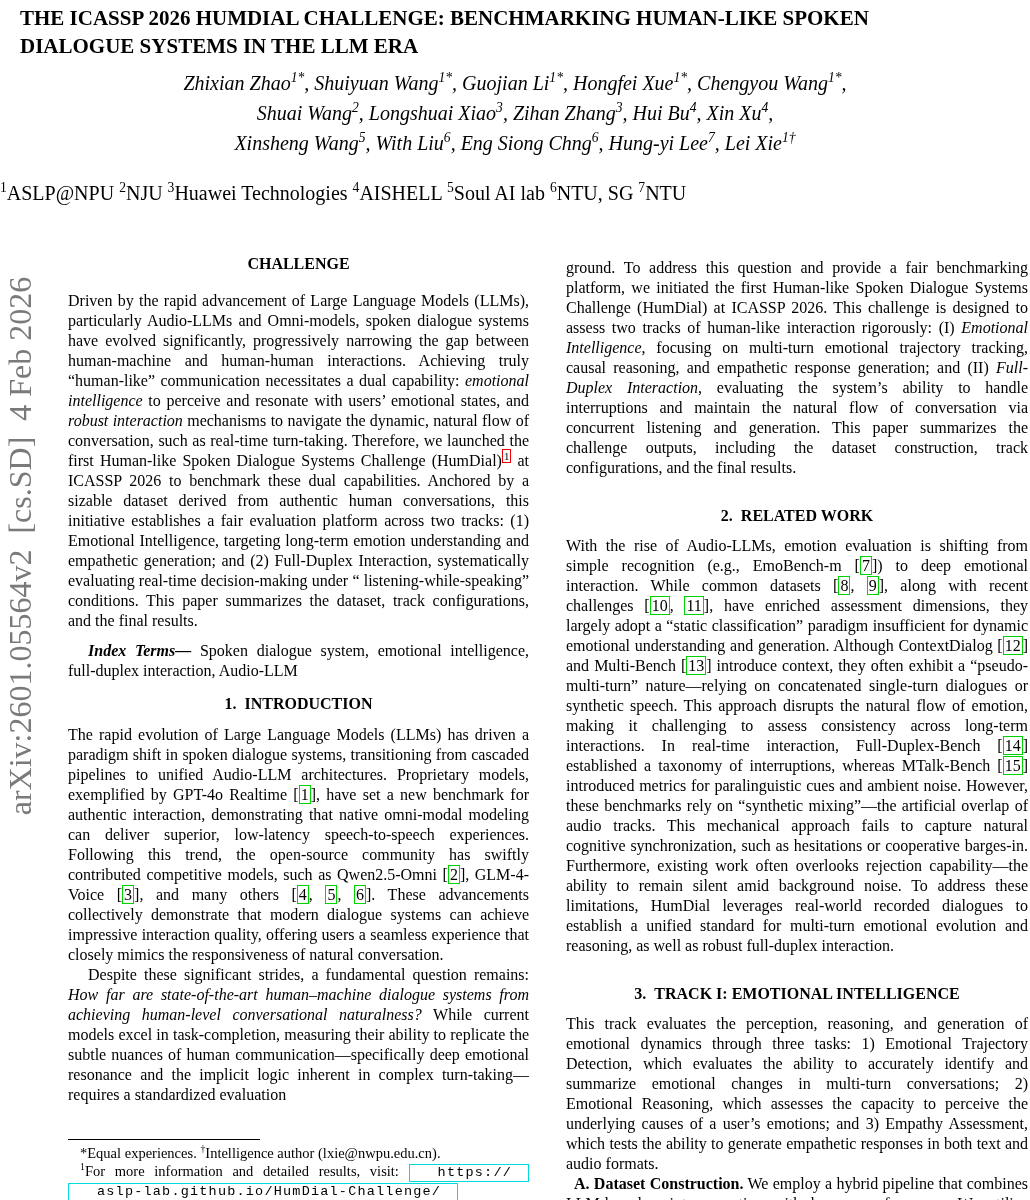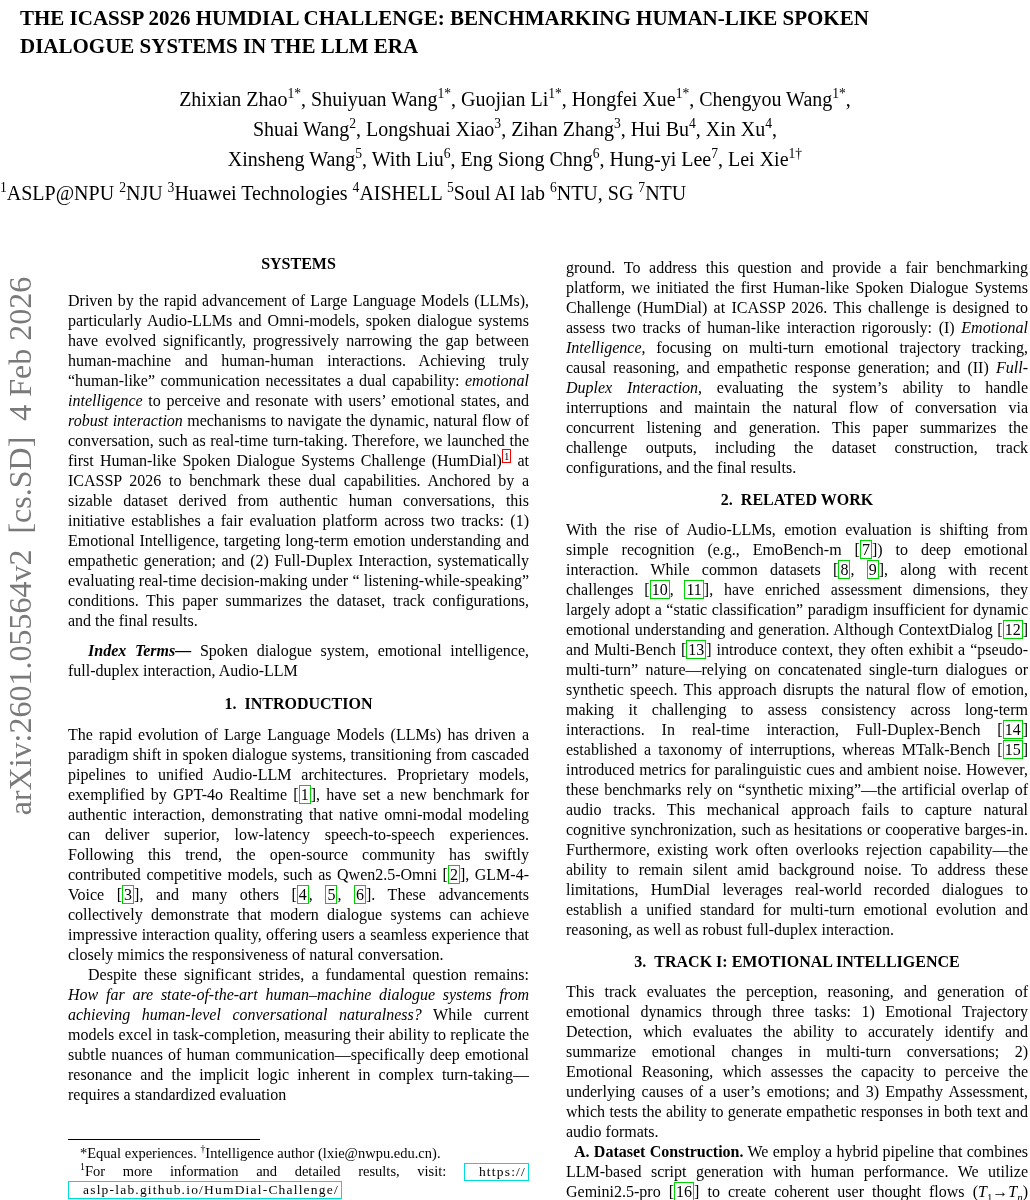--- a/index.html
+++ b/index.html
@@ -17,54 +17,54 @@
     font-size:32px; line-height:40px; text-align:center;
     color:var(--wm,#7a7a7a); white-space:pre;
   }
 
   
   .title {
     position:absolute; top:4px; left:20px; right:20px; margin:0;
     text-align:left; font-size:21px; line-height:28px; font-weight:bold;
   }
   .authors {
-    position:absolute; top:84px; left:0; right:0;
-    text-align:center; font-size:20px; line-height:30px;
+    position:absolute; top:68px; left:0; right:0;
+    text-align:center; font-style:italic; font-size:20px; line-height:30px;
   }
   .affiliations {
     position:absolute; top:180px; left:0; right:0;
     font-size:20px; line-height:26px;
   }
 
   
   .col { position:absolute; top:252px; font-size:16px; line-height:20px; text-align:justify; }
   .col-left  { left:68px;  width:461px; }
   .col-right { left:566px; width:462px; }
 
   h3.sec { text-align:center; font-size:16px; line-height:20px; font-weight:bold; margin:0; }
   .col-left h3.sec.first { margin:2px 0 17px; }
   .col-left h3.sec { margin:13px 0 11px; }
-  .col-right h3.sec { margin:12px 0 10px; }
+  .col-right h3.sec { margin:28px 0 10px; }
   p.body { margin:0; }
   p.gap-after { margin-bottom:10px; }
   p.ind { text-indent:20px;font-family:Liberation Serif, serif; }
   .col-right p.first { margin-top:6px; }
 
   
   .s-i   { font-style:italic; }
   .s-b   { font-weight:bold;margin-left:8px; }
   .s-bi  { font-weight:bold; font-style:italic; }
   .s-sup { vertical-align:super; font-size:68%; line-height:0; }
   .s-sub { vertical-align:sub;   font-size:68%; line-height:0; }
   .s-subi{ vertical-align:sub;   font-size:68%; line-height:0; font-style:italic; }
   .s-cite  { border:1.5px solid var(--cite,#00d400); padding:0 1px; }
   .s-fnref { border:1.5px solid var(--fnref,#ee0000); vertical-align:super; font-size:68%; line-height:0; padding:0 1px; }
   .s-url {
-    font-family:Liberation Serif, serif; font-size:13.5px; letter-spacing:1.2px;
-    border:1.5px solid var(--url,#00dcdc); padding:0 2px; display:inline-block; line-height:16px;
+    font-family:Liberation Mono, monospace; font-size:13.5px; letter-spacing:1.2px;
+    border:1.5px solid var(--url,#00dcdc); padding:0 16px; display:inline-block; line-height:16px;
   }
 
   
   .footnotes { position:absolute; left:68px; top:1139px; width:461px; font-size:14.5px; line-height:17.5px; text-align:justify; }
   .fnrule { width:192px; border-top:1.2px solid #000; margin:0 0 5px 0; }
   .footnotes p { margin:0; text-indent:12px; }
 </style>
 </head>
 <body>
 
@@ -76,21 +76,21 @@
 
   <div class="authors">
     <div><span>Zhixian Zhao</span><span class="s-sup">1*</span><span>, Shuiyuan Wang</span><span class="s-sup">1*</span><span>, Guojian Li</span><span class="s-sup">1*</span><span>, Hongfei Xue</span><span class="s-sup">1*</span><span>, Chengyou Wang</span><span class="s-sup">1*</span><span>,</span></div>
     <div><span>Shuai Wang</span><span class="s-sup">2</span><span>, Longshuai Xiao</span><span class="s-sup">3</span><span>, Zihan Zhang</span><span class="s-sup">3</span><span>, Hui Bu</span><span class="s-sup">4</span><span>, Xin Xu</span><span class="s-sup">4</span><span>,</span></div>
     <div><span>Xinsheng Wang</span><span class="s-sup">5</span><span>, With Liu</span><span class="s-sup">6</span><span>, Eng Siong Chng</span><span class="s-sup">6</span><span>, Hung-yi Lee</span><span class="s-sup">7</span><span>, Lei Xie</span><span class="s-sup">1†</span></div>
   </div>
 
   <div class="affiliations"><span class="s-sup">1</span><span>ASLP@NPU </span><span class="s-sup">2</span><span>NJU </span><span class="s-sup">3</span><span>Huawei Technologies </span><span class="s-sup">4</span><span>AISHELL </span><span class="s-sup">5</span><span>Soul AI lab </span><span class="s-sup">6</span><span>NTU, SG </span><span class="s-sup">7</span><span>NTU</span></div>
 
   <div class="col col-left">
-    <h3 class="sec first">SYSTEMS</h3>
+    <h3 class="sec first">CHALLENGE</h3>
     <p class="body gap-after"><span>Driven by the rapid advancement of Large Language Models (LLMs), particularly Audio-LLMs and Omni-models, spoken dialogue systems have evolved significantly, progressively narrowing the gap between human-machine and human-human interactions. Achieving truly “human-like” communication necessitates a dual capability: </span><span class="s-i">emotional intelligence</span><span> to perceive and resonate with users’ emotional states, and </span><span class="s-i">robust interaction</span><span> mechanisms to navigate the dynamic, natural flow of conversation, such as real-time turn-taking. Therefore, we launched the first Human-like Spoken Dialogue Systems Challenge (HumDial)</span><span class="s-fnref">1</span><span> at ICASSP 2026 to benchmark these dual capabilities. Anchored by a sizable dataset derived from authentic human conversations, this initiative establishes a fair evaluation platform across two tracks: (1) Emotional Intelligence, targeting long-term emotion understanding and empathetic generation; and (2) Full-Duplex Interaction, systematically evaluating real-time decision-making under “ listening-while-speaking” conditions. This paper summarizes the dataset, track configurations, and the final results.</span></p>
     <p class="body ind" style="margin-bottom:12px;"><span class="s-bi">Index Terms—</span><span> Spoken dialogue system, emotional intelligence, full-duplex interaction, Audio-LLM</span></p>
     <h3 class="sec">1.&nbsp;&nbsp;INTRODUCTION</h3>
     <p class="body"><span>The rapid evolution of Large Language Models (LLMs) has driven a paradigm shift in spoken dialogue systems, transitioning from cascaded pipelines to unified Audio-LLM architectures. Proprietary models, exemplified by GPT-4o Realtime [</span><span class="s-cite">1</span><span>], have set a new benchmark for authentic interaction, demonstrating that native omni-modal modeling can deliver superior, low-latency speech-to-speech experiences. Following this trend, the open-source community has swiftly contributed competitive models, such as Qwen2.5-Omni [</span><span class="s-cite">2</span><span>], GLM-4-Voice [</span><span class="s-cite">3</span><span>], and many others [</span><span class="s-cite">4</span><span>, </span><span class="s-cite">5</span><span>, </span><span class="s-cite">6</span><span>]. These advancements collectively demonstrate that modern dialogue systems can achieve impressive interaction quality, offering users a seamless experience that closely mimics the responsiveness of natural conversation.</span></p>
     <p class="body ind"><span>Despite these significant strides, a fundamental question remains: </span><span class="s-i">How far are state-of-the-art human–machine dialogue systems from achieving human-level conversational naturalness?</span><span> While current models excel in task-completion, measuring their ability to replicate the subtle nuances of human communication—specifically deep emotional resonance and the implicit logic inherent in complex turn-taking—requires a standardized evaluation</span></p>
   </div>
 
   <div class="col col-right">
     <p class="body first"><span>ground. To address this question and provide a fair benchmarking platform, we initiated the first Human-like Spoken Dialogue Systems Challenge (HumDial) at ICASSP 2026. This challenge is designed to assess two tracks of human-like interaction rigorously: (I) </span><span class="s-i">Emotional Intelligence</span><span>, focusing on multi-turn emotional trajectory tracking, causal reasoning, and empathetic response generation; and (II) </span><span class="s-i">Full-Duplex Interaction</span><span>, evaluating the system’s ability to handle interruptions and maintain the natural flow of conversation via concurrent listening and generation. This paper summarizes the challenge outputs, including the dataset construction, track configurations, and the final results.</span></p>
     <h3 class="sec">2.&nbsp;&nbsp;RELATED WORK</h3>

